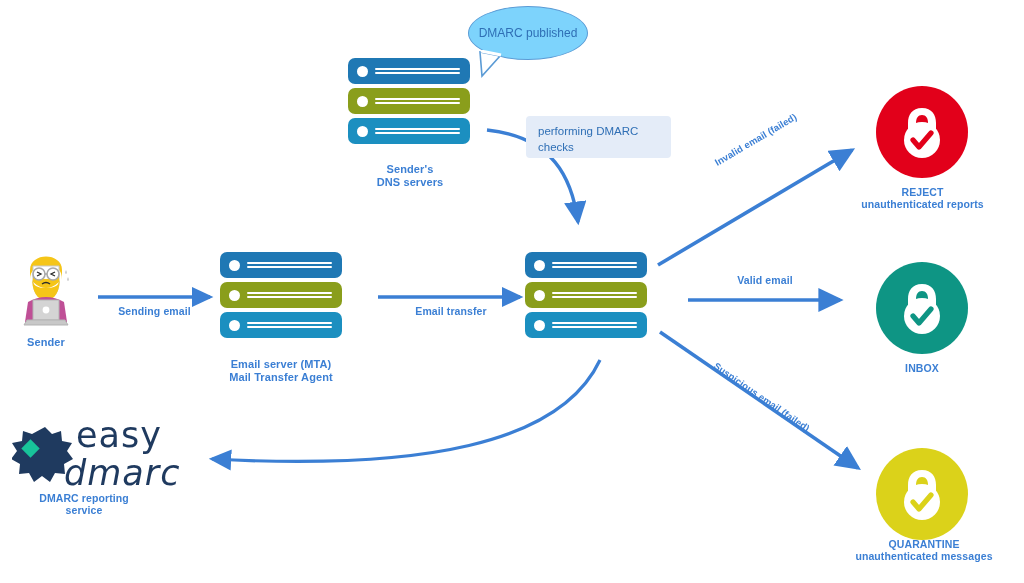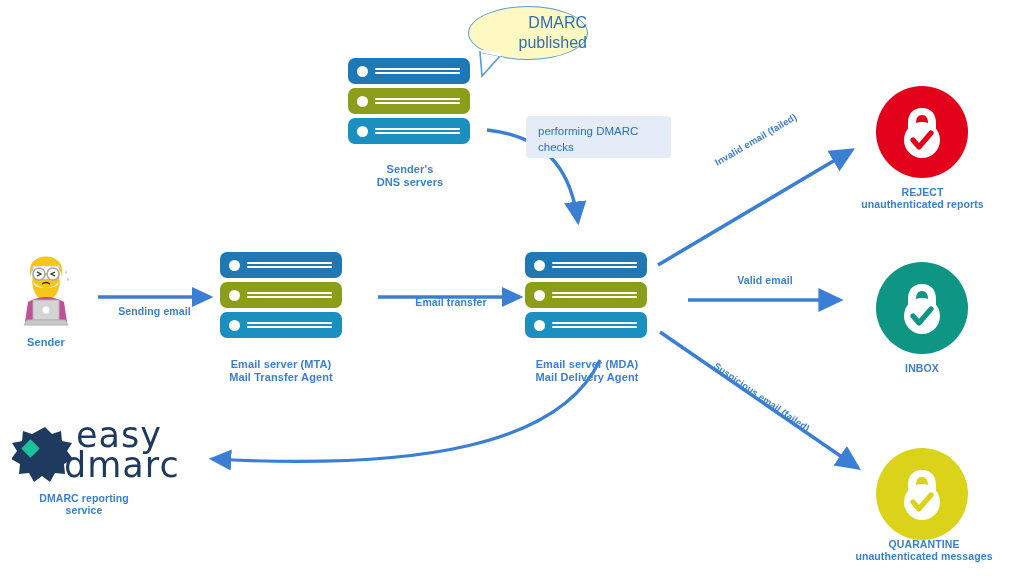--- a/index.html
+++ b/index.html
@@ -42,23 +42,23 @@
   .badge.teal{background:#0e9584;}
   .badge.yellow{background:#dbd21a;}
   .badge svg{position:absolute;left:50%;top:50%;transform:translate(-50%,-50%);}
 
   
   .sender-box{position:absolute;width:64px;height:88px;}
 
   
   .bubble{
     position:absolute;
-    background:#fef9c3;border:1.6px solid #5b9bd5;border-radius:50%/50%;
+    background:#7dd3fc;border:1.6px solid #5b9bd5;border-radius:50%/50%;
     display:flex;align-items:center;justify-content:center;
-    color:#2f6fb5;font-size:16px;line-height:1.25;text-align:right;
+    color:#2f6fb5;font-size:12px;line-height:1.25;text-align:right;
     box-shadow:0 0 0 0 transparent;
   }
 
   
   .callout{
     position:absolute;background:#e4ecf8;border-radius:4px;
     color:#2f6fb5;font-size:11.5px;line-height:1.35;
     padding:8px 18px 9px 12px;box-sizing:border-box;
   }
 
@@ -173,22 +173,20 @@
         </span>
       </div>
     <div class="slab s-cyan">
         <span class="dot"></span>
         <span class="lines">
           <i></i>
           <i></i>
         </span>
       </div>
   </div>
-  <div class="lbl lbl-node" style="left:512px;top:358px;width:150px;">Email server (MDA)
-Mail Delivery Agent</div>
 
   <div class="server" style="left:348px;top:58px;">
     <div class="slab s-blue">
         <span class="dot"></span>
         <span class="lines">
           <i></i>
           <i></i>
         </span>
       </div>
     <div class="slab s-olive">
@@ -251,28 +249,28 @@
   </div>
   <div class="lbl lbl-sm" style="left:840px;top:538px;width:168px;">QUARANTINE
 unauthenticated messages</div>
 
   <div class="logo-wrap" style="left:12px;top:424px;">
     <svg width="66" height="68" viewBox="0 0 66 68">
       <path d="M33 3 l7 7 l9 -3 l1 10 l10 2 l-5 8 l6 8 l-9 5 l1 10 l-10 -1 l-5 9 l-8 -6 l-8 6 l-5 -9 l-10 1 l1 -10 l-9 -5 l6 -8 l-5 -8 l10 -2 l1 -10 l9 3z" fill="#1f3a5f"></path>
       <rect x="12" y="18" width="13" height="13" transform="rotate(45 18.5 24.5)" fill="#18c39a"></rect>
     </svg>
     <div class="logo-text" style="left:64px;top:-4px;">easy</div>
-    <div class="logo-text" style="left:52px;top:26px;">dmarc</div>
+    <div class="logo-text" style="left:52px;top:34px;font-style:italic;">dmarc</div>
   </div>
   <div class="lbl lbl-sm" style="left:14px;top:492px;width:140px;">DMARC reporting
 service</div>
 
   <div class="lbl lbl-sm" style="left:92px;top:305px;width:125px;">Sending email</div>
 
-  <div class="lbl lbl-sm" style="left:386px;top:296px;width:130px;">Email transfer</div>
+  <div class="lbl lbl-sm" style="left:386px;top:305px;width:130px;">Email transfer</div>
 
   <div class="lbl lbl-xs" style="left:678px;top:180px;width:175px;transform:rotate(-30.5deg);transform-origin:left top;">Invalid email (failed)</div>
 
   <div class="lbl lbl-sm" style="left:700px;top:274px;width:130px;">Valid email</div>
 
   <div class="lbl lbl-xs" style="left:684px;top:338px;width:195px;transform:rotate(34.5deg);transform-origin:left top;">Suspicious email (failed)</div>
 
 
 </div>
 

